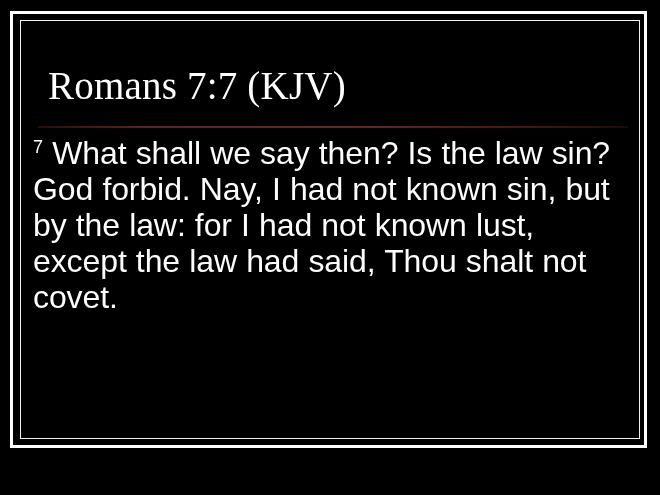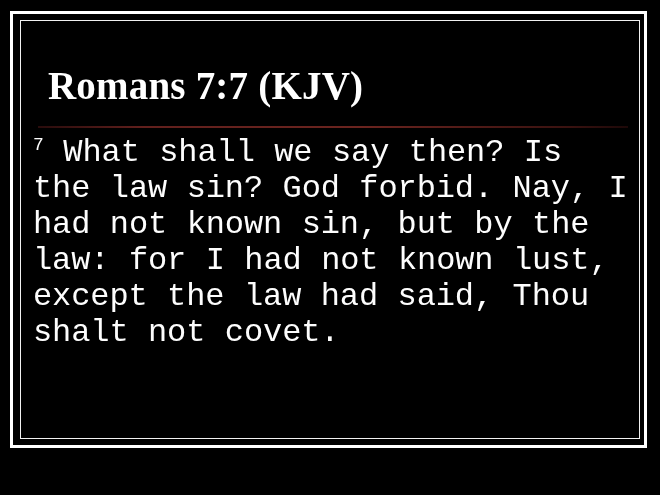--- a/index.html
+++ b/index.html
@@ -51,21 +51,21 @@
     width: 610px;
     height: 408px;
   }
 
   #slide-title {
     position: absolute;
     left: 23px;
     top: 38px;
     margin: 0;
     font-family: "Liberation Serif", serif;
-    font-weight: bold;
+    font-weight: normal;
     font-size: 39px;
     line-height: 46px;
     color: #ffffff;
     letter-spacing: 0.2px;
     white-space: nowrap;
   }
 
   #title-rule {
     position: absolute;
     left: 13px;
@@ -76,21 +76,21 @@
     background: linear-gradient(to right,
         #2a0c0c 0%, #62201d 18%, #6b241f 55%, #3a1210 90%, #1d0808 100%);
   }
 
   #verse-body {
     position: absolute;
     left: 8px;
     top: 110px;
     width: 600px;
     margin: 0;
-    font-family: Liberation Mono, monospace;
+    font-family: Liberation Sans, sans-serif;
     font-size: 32px;
     line-height: 36px;
     color: #fdfdfd;
     letter-spacing: -0.1px;
     word-spacing: 0.4px;
   }
 
   #verse-body sup {
     font-size: 18px;
     vertical-align: 11px;

